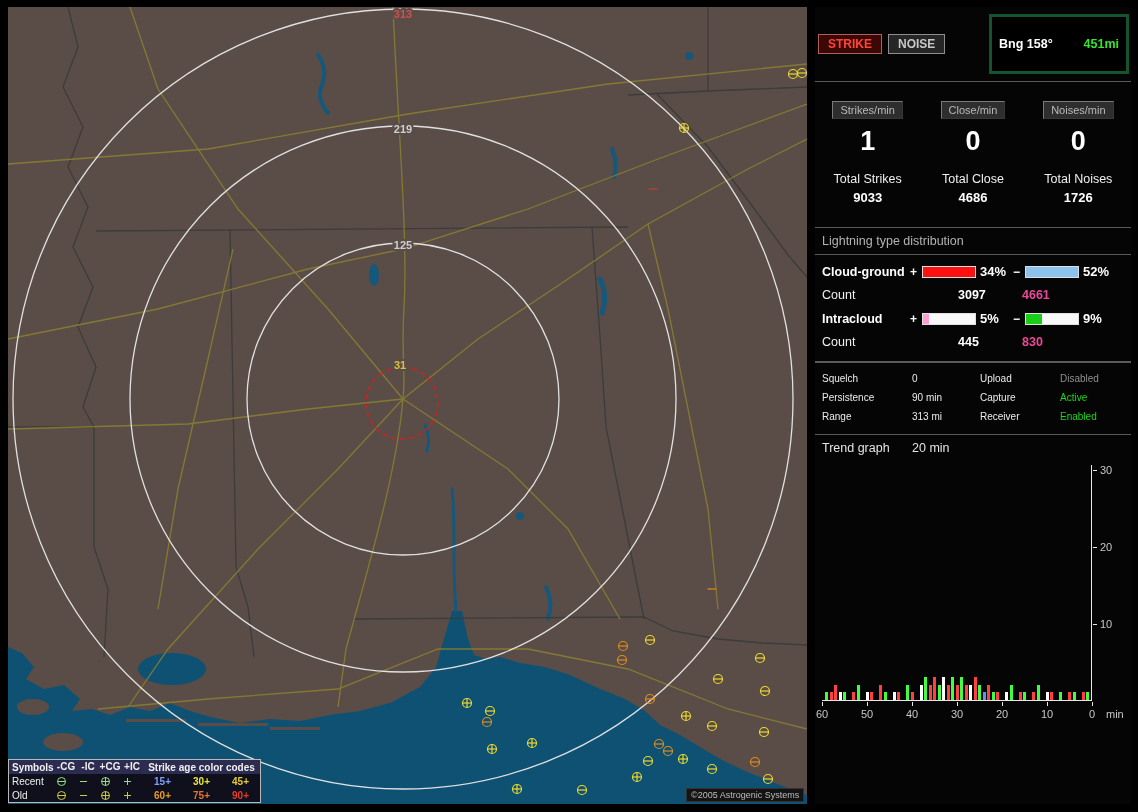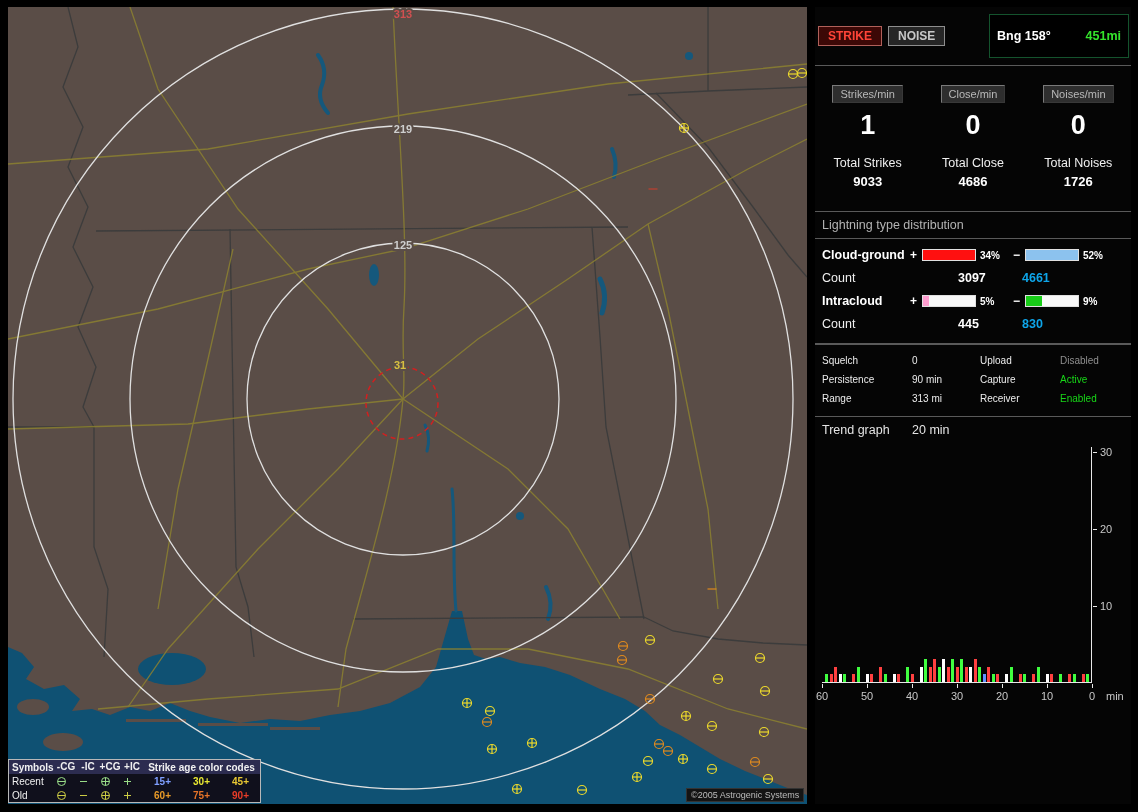--- a/index.html
+++ b/index.html
@@ -23,42 +23,42 @@
   .copyright { position:absolute; left:678px; bottom:2px; background:#141414; color:#bbb; font-size:9px; padding:1px 4px; border:1px solid #333; white-space:nowrap; }
 
   
   .panel { position:absolute; left:815px; top:7px; width:316px; height:797px; background:#050505; color:#e4e4e4; font-size:12px; overflow:hidden; }
   .hline { height:1px; background:#5a5a5a; }
   .top-row { display:flex; align-items:center; gap:6px; padding:7px 2px 7px 3px; }
   .btn { font-family:inherit; font-weight:bold; font-size:12px; padding:2px 9px; cursor:pointer; }
   .btn.strike { background:#3c0806; color:#ff4438; border:1px solid #b0605a; }
   .btn.noise { background:#262626; color:#c8c8c8; border:1px solid #8e8e8e; }
   .spacer { flex:1; }
-  .bng { width:140px; display:flex; justify-content:space-between; align-items:center; background:#000; border:1px solid #14532d; padding:14px 7px; font-weight:bold; font-size:12.5px; color:#fff; }
+  .bng { width:140px; display:flex; justify-content:space-between; align-items:center; background:#000; border:3px solid #14532d; padding:20px 7px; font-weight:bold; font-size:12.5px; color:#fff; }
   .green { color:#35e52c; }
 
   .stats { display:grid; grid-template-columns:1fr 1fr 1fr; text-align:center; padding:19px 0 22px; }
   .chip { display:inline-block; background:#2e2e2e; color:#b8b8b8; font-size:11px; padding:2px 7px; border:1px solid; border-color:#7a7a7a #383838 #383838 #7a7a7a; cursor:default; }
   .big { font-size:27px; font-weight:bold; color:#fff; margin-top:7px; }
   .tlabel { margin-top:15px; font-size:12.5px; color:#f0f0f0; }
   .tvalue { margin-top:4px; font-size:13px; font-weight:bold; color:#fff; }
 
   .dist { padding:0 0 12px; }
   .dist-header { color:#b4b4b4; padding:6px 0 6px 7px; border-bottom:1px solid #5a5a5a; margin-bottom:4px; font-size:12.5px; }
   .dist-row { display:flex; align-items:center; padding-left:7px; margin-top:9px; }
   .dlabel { width:88px; font-size:12.5px; }
   .dist-row .dlabel { font-weight:bold; color:#fff; }
   .sign { width:12px; font-weight:bold; color:#fff; }
   .bar { width:54px; height:12px; border:1px solid #e0e0e0; background:#f8f8f8; display:inline-block; position:relative; margin-right:4px; }
   .bar .fill { position:absolute; left:0; top:0; bottom:0; display:block; }
-  .pct { width:33px; font-weight:bold; color:#fff; font-size:10px; }
+  .pct { width:33px; font-weight:bold; color:#fff; font-size:13px; }
   .count-row { display:flex; padding-left:7px; margin-top:9px; }
   .count-row .dlabel { color:#f0f0f0; }
   .cnt1 { margin-left:48px; width:64px; font-weight:bold; color:#fff; font-size:12.5px; }
-  .cnt2 { font-weight:bold; color:#0ea5e9; font-size:12.5px; }
+  .cnt2 { font-weight:bold; color:#ec4899; font-size:12.5px; }
 
   .datetime { color:#00ef00; font-weight:bold; font-size:16px; padding:9px 0 9px 7px; letter-spacing:.4px; }
 
   .grid4 { display:grid; grid-template-columns:90px 68px 80px 1fr; row-gap:8px; padding:10px 0 12px 7px; font-size:10px; color:#ececec; }
   .dim { color:#8f8f8f; }
   .greenv { color:#18d818; }
 
   .trend-row { display:grid; grid-template-columns:90px 1fr; padding:6px 0 0 7px; font-size:12.5px; }
 
   .graph { position:relative; height:268px; margin-top:2px; }

